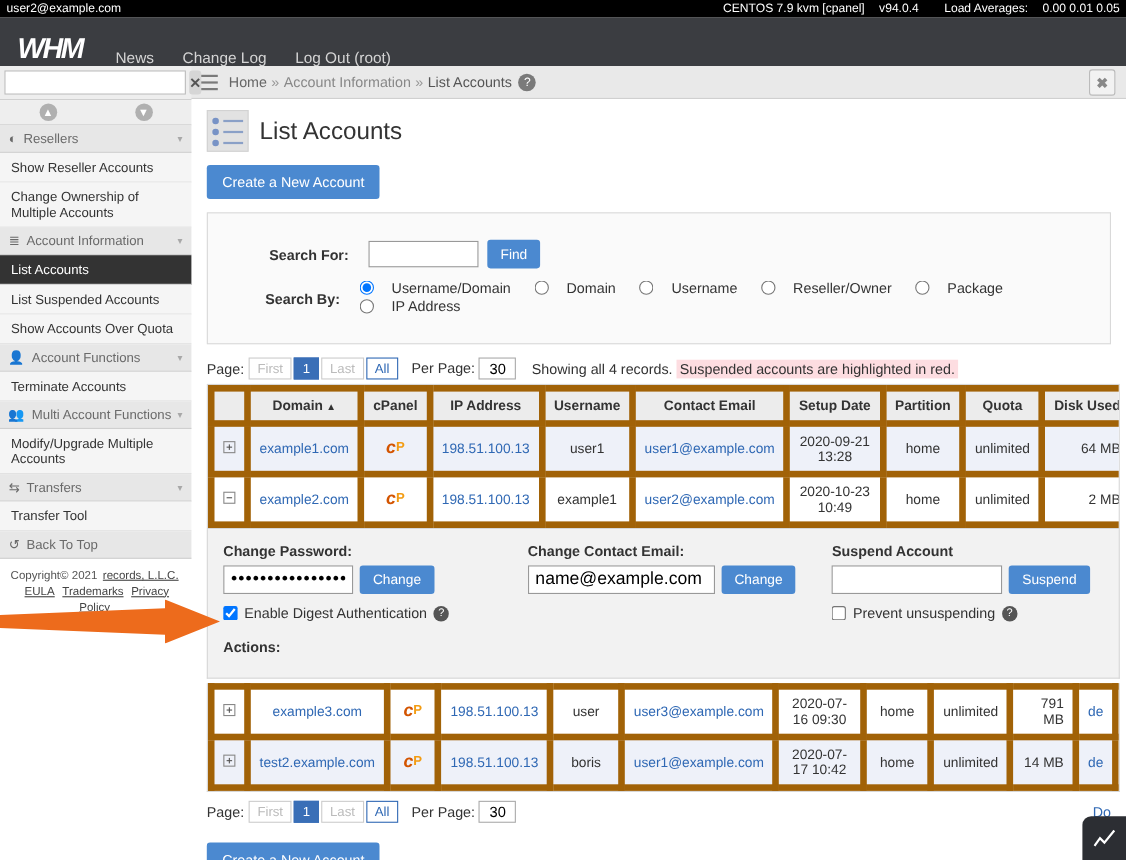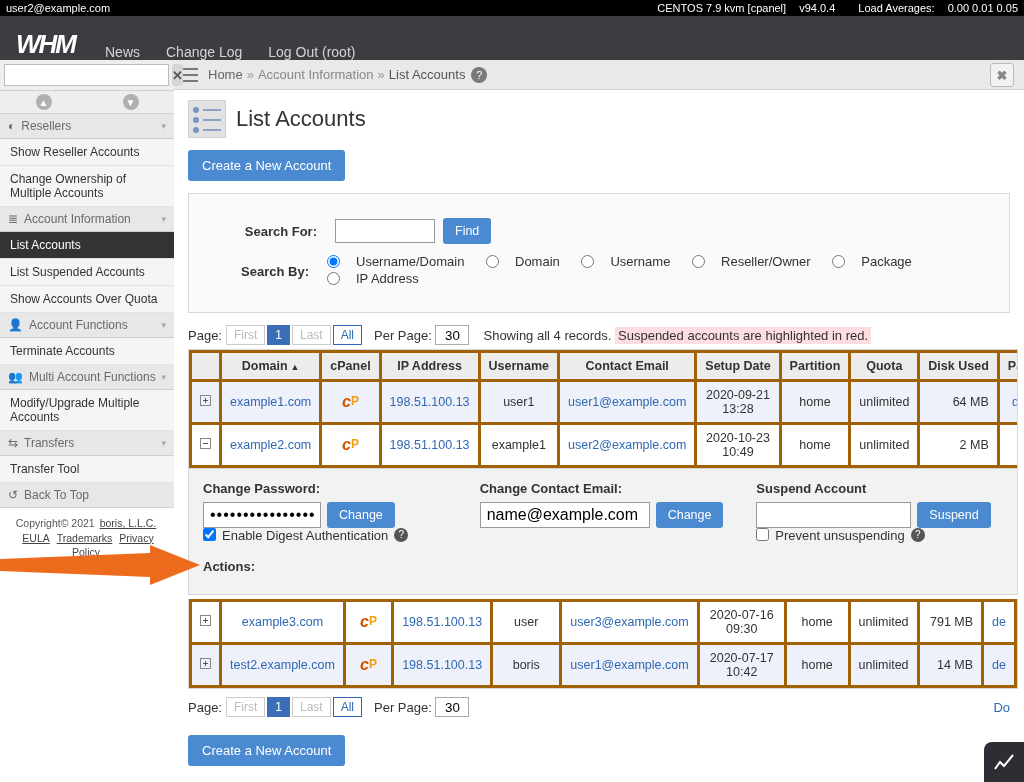--- a/index.html
+++ b/index.html
@@ -175,21 +175,21 @@
 }
 .pg-btn.cur { background:#3a6fb7; color:#fff; border-color:#3a6fb7; }
 .pg-btn.all { color:#2f68b4; border-color:#2f68b4; }
 .per-page input { width:34px; text-align:center; border:1px solid #aaa; padding:1px 2px; height:20px; }
 .info-text { margin-left:14px; }
 .highlight-sus { background:#fddde1; padding:1px 3px; }
 
 
 .tbl-wrap { border:1px solid #d7d7d7; margin-top:4px; width:830px; overflow:hidden; }
 table.acct { border-collapse:collapse; width:100%; font-size:12.5px; }
-table.acct th, table.acct td { border:3px solid #a16207; padding:6px 8px; text-align:center; }
+table.acct th, table.acct td { border:6px solid #a16207; padding:6px 8px; text-align:center; }
 table.acct th { background:#ececec; font-weight:600; color:#333; white-space:nowrap; }
 table.acct th .sort { font-size:9px; margin-left:3px; }
 tr.alt td { background:#eef1f9; }
 td.exp { width:24px; cursor:pointer; }
 .sq { display:inline-block; width:11px;height:11px;border:1px solid #888; position:relative; }
 .sq::before { content:""; position:absolute; left:2px; right:2px; top:4px; height:1px; background:#555; }
 .sq.plus::after { content:""; position:absolute; top:2px; bottom:2px; left:4px; width:1px; background:#555; }
 .cp-logo { color:#d35400; font-weight:bold; font-style:italic; font-size:16px; position:relative; font-family: Arial; }
 .cp-logo::after { content:"P"; color:#f39c12; font-size:12px; font-weight:bold; font-style:normal; position:relative; top:-2px; }
 
@@ -198,21 +198,21 @@
 .exp-cols { display:flex; gap:30px; }
 .exp-block { flex:1; }
 .exp-block h4 { font-size:13px; margin-bottom:6px; font-weight:600; }
 .exp-block .row { display:flex; align-items:center; gap:6px; }
 .exp-block input[type=text], .exp-block input[type=password] {
   border:1px solid #999; padding:4px 6px; height:26px; font-size:16px;
 }
 .exp-block input.pw { width:118px; letter-spacing:1px; }
 .exp-block input.email { width:170px; }
 .exp-block input.sus { width:155px; }
-.chk-row { display:flex; align-items:flex-start; font-size:13px; }
+.chk-row { margin-top:10px; display:flex; align-items:center; font-size:13px; }
 .chk-row input { margin-right:6px; }
 .qmark {
   display:inline-block; width:14px;height:14px; background:#555;color:#fff;
   border-radius:50%; text-align:center; line-height:14px; font-size:10px; margin-left:6px;
 }
 .actions-lbl { font-weight:600; margin:16px 0 8px; font-size:13px; }
 .action-btns .btn { margin-right:6px; margin-bottom:6px; }
 
 
 .bottom-area { margin-top:8px; }
@@ -328,21 +328,21 @@
   <div class="side-item">Transfer Tool</div>
 
   <div class="side-section">
     <span class="sec-left">
         <span class="sec-ico">↺</span>
         <span>Back To Top</span>
       </span>
   </div>
 
   <div class="footer-note">
-    <div><span>Copyright© 2021 </span><a>boris, L.L.C.</a></div>
+    <div><span>Copyright© 2021 </span><a>records, L.L.C.</a></div>
     <div>
       <a>EULA</a>
       <a>Trademarks</a>
       <a>Privacy Policy</a>
     </div>
   </div>
 </div>
 
 <div class="main">
   <div class="page-head">

